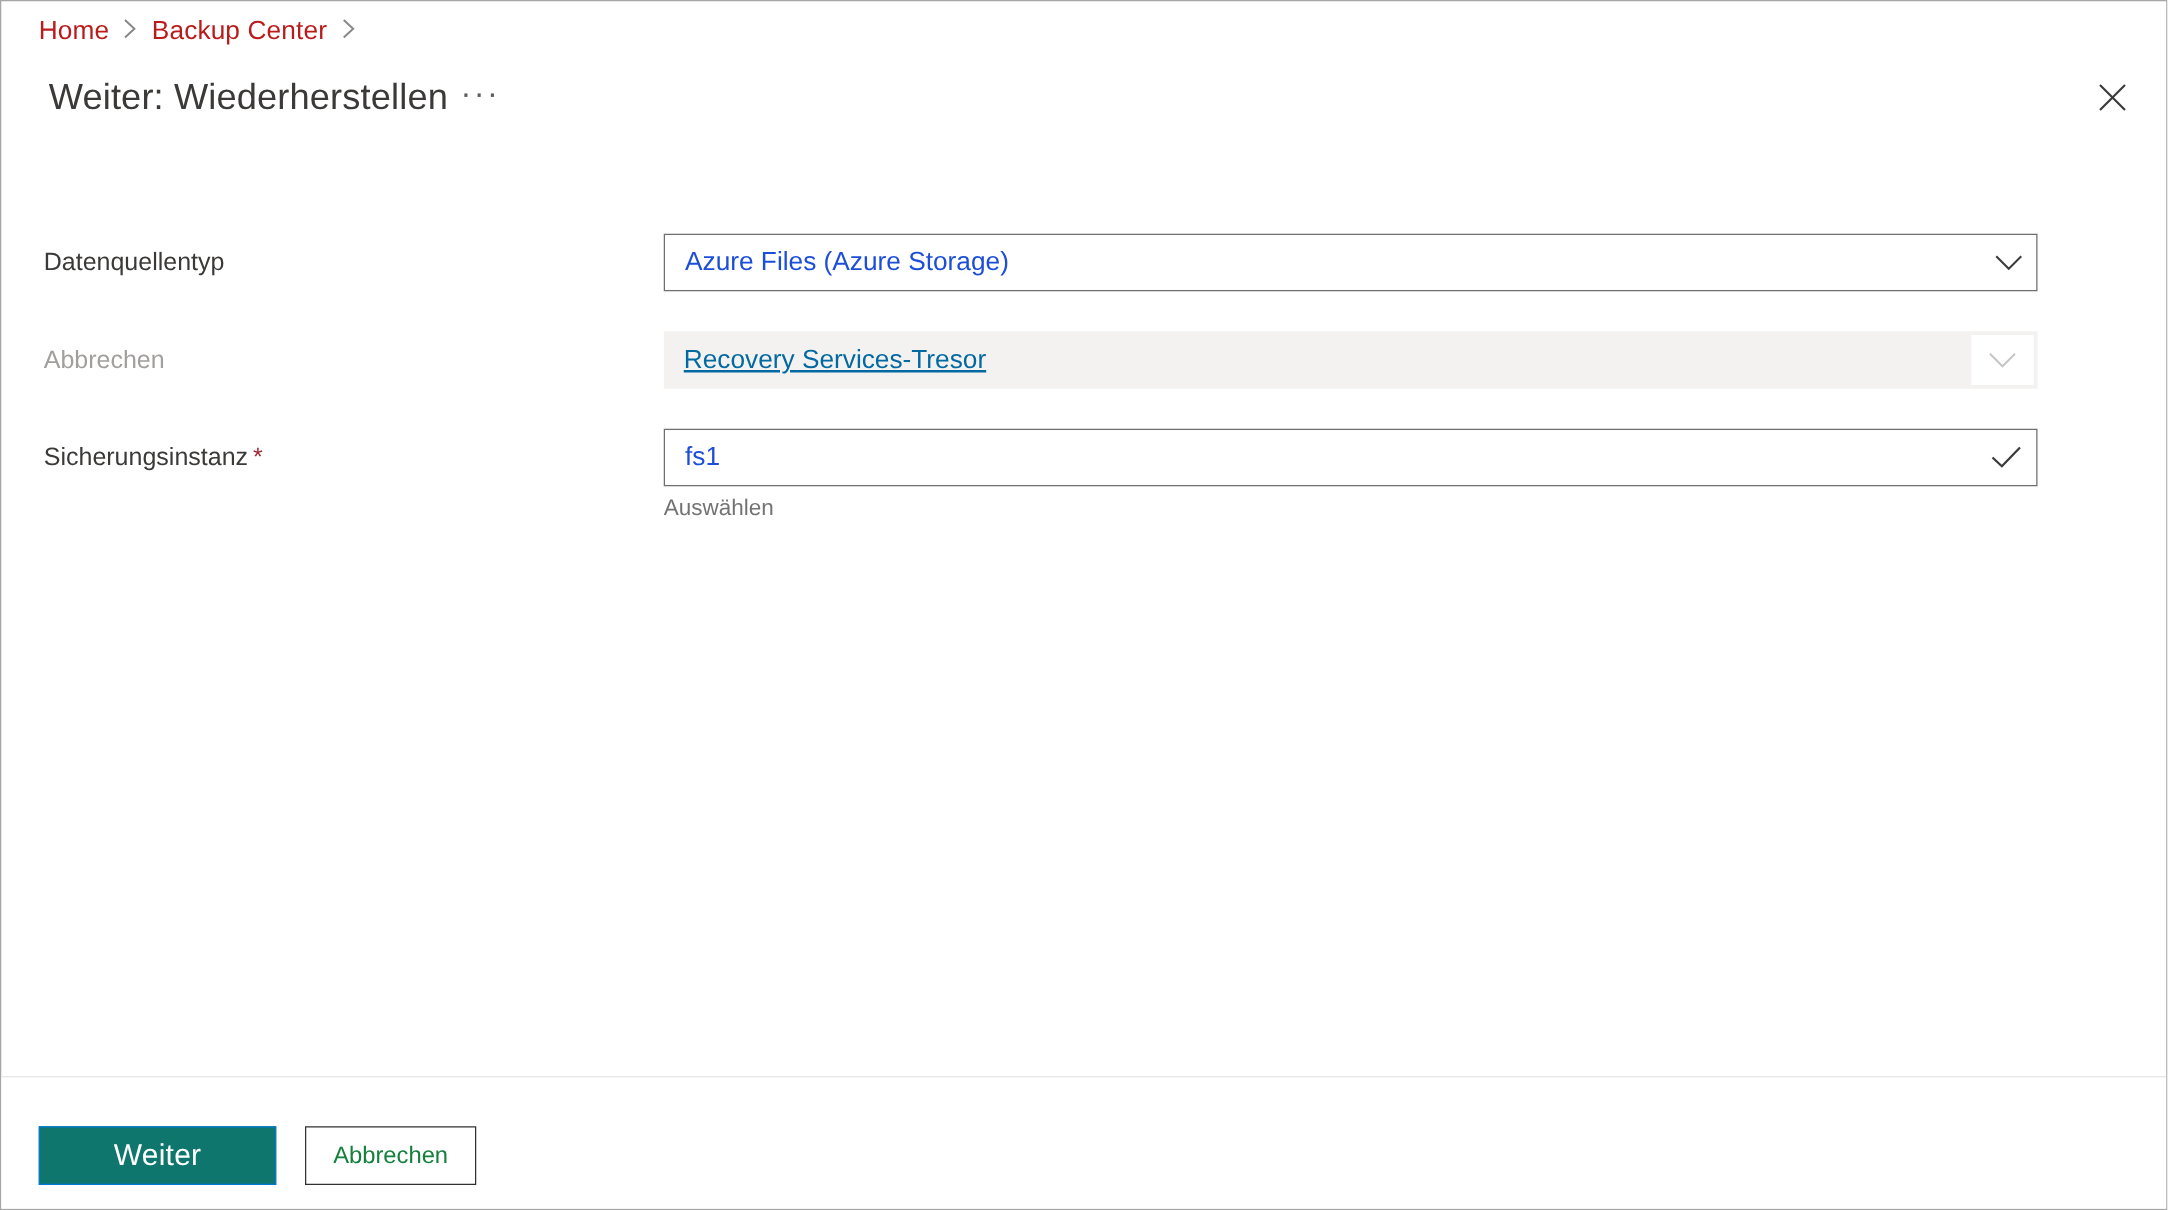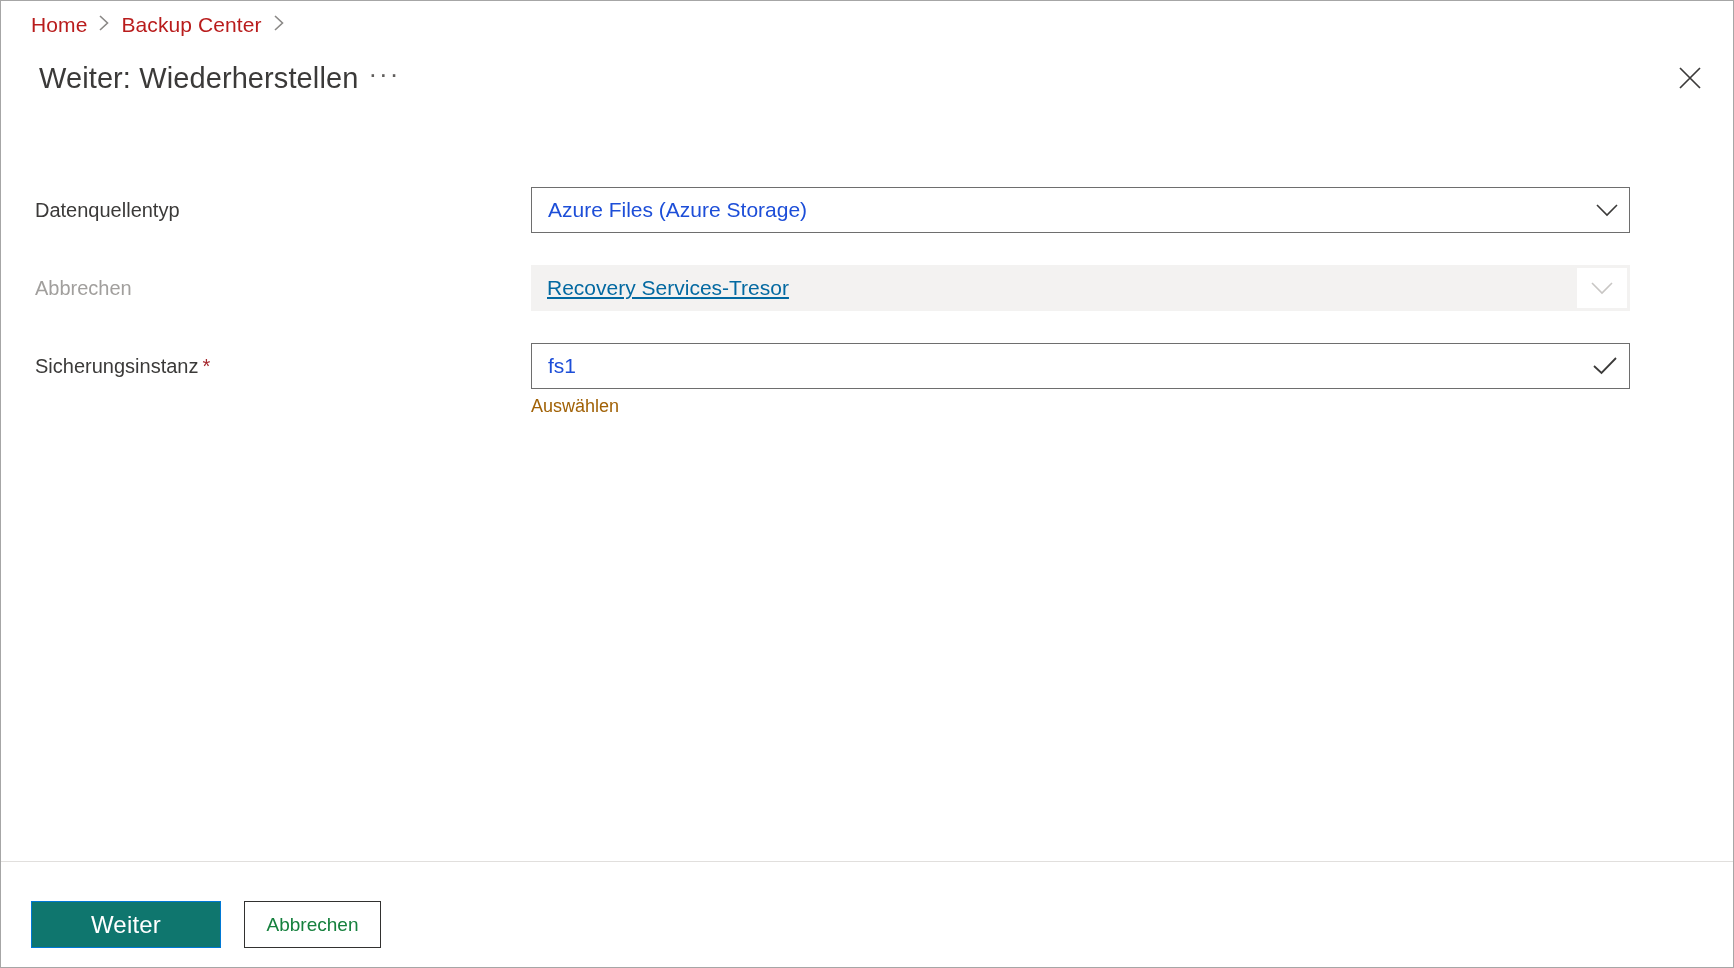--- a/index.html
+++ b/index.html
@@ -181,21 +181,21 @@
     align-items: center;
     justify-content: center;
   }
   .check-box svg { display: block; }
 
   .sub-link {
     position: absolute;
     left: 530px;
     top: 52px;
     font-size: 18px;
-    color: #a16207;
+    color: #737373;
     text-decoration: none;
     cursor: pointer;
     line-height: 22px;
   }
 
   
   .footer-sep {
     position: absolute;
     left: 0;
     right: 0;

